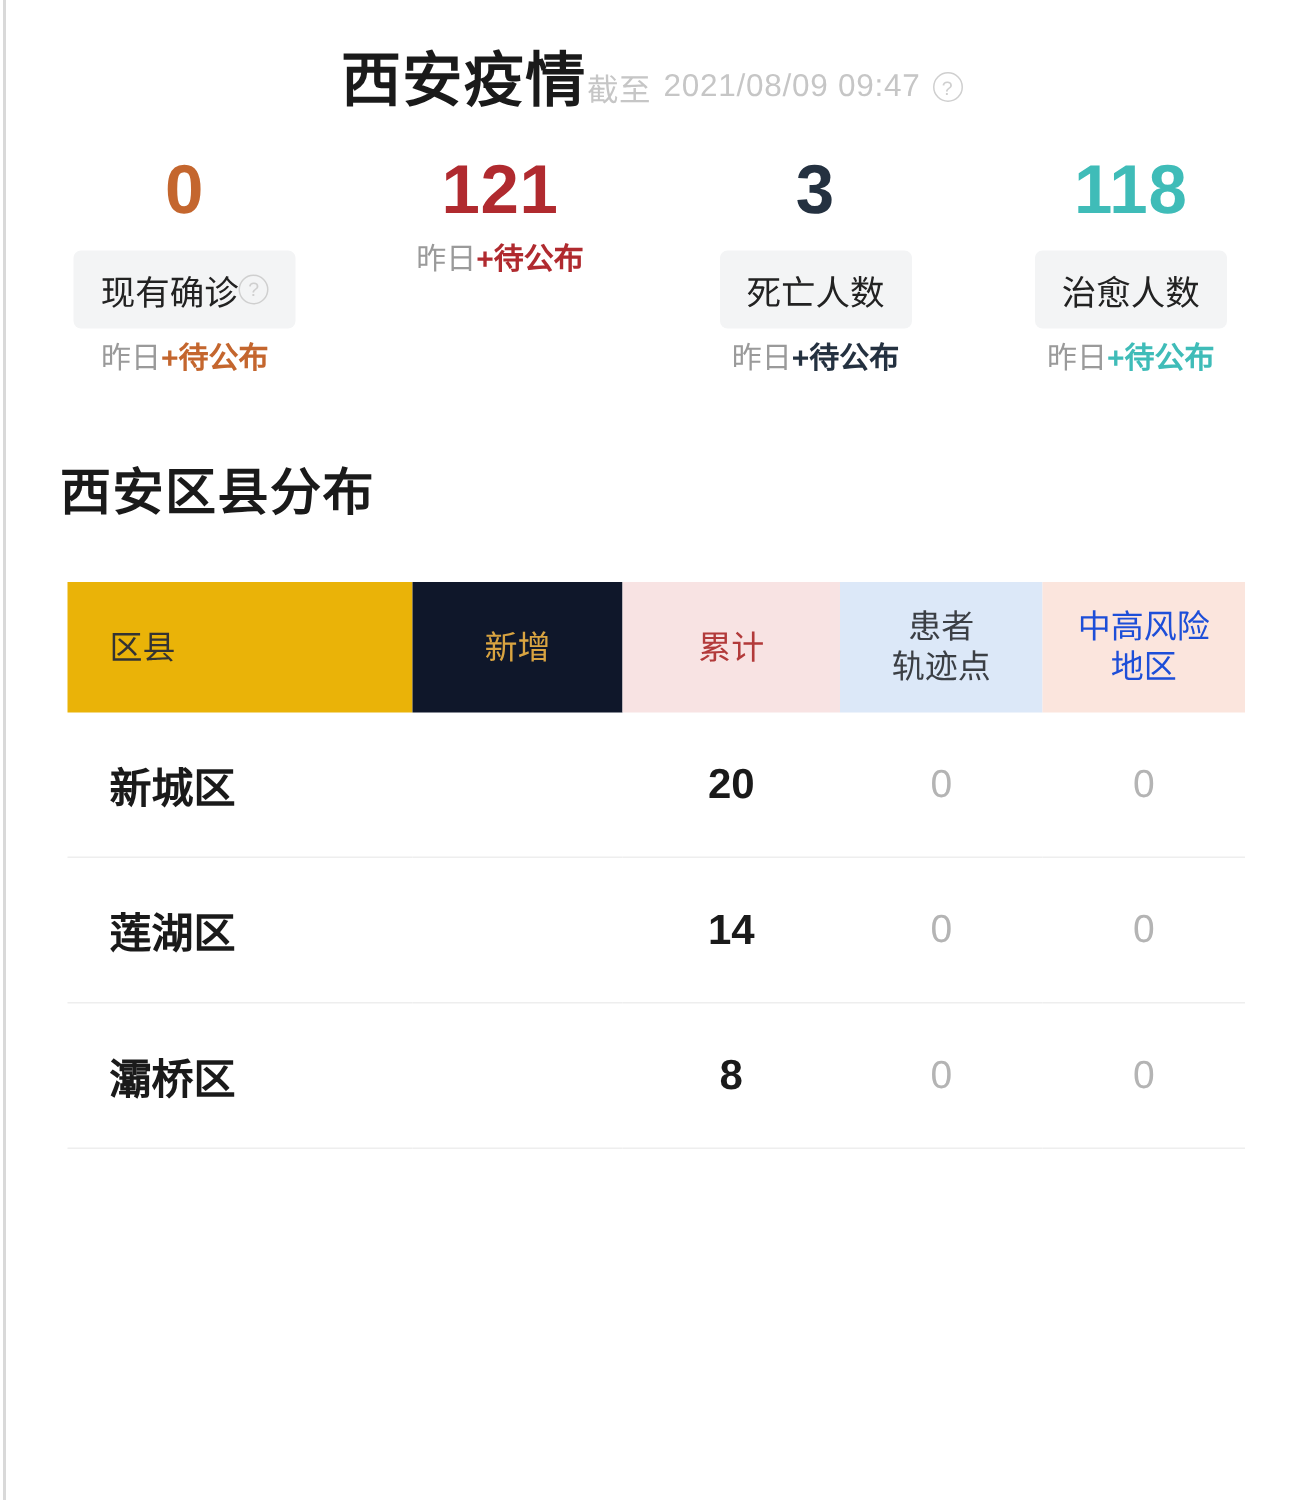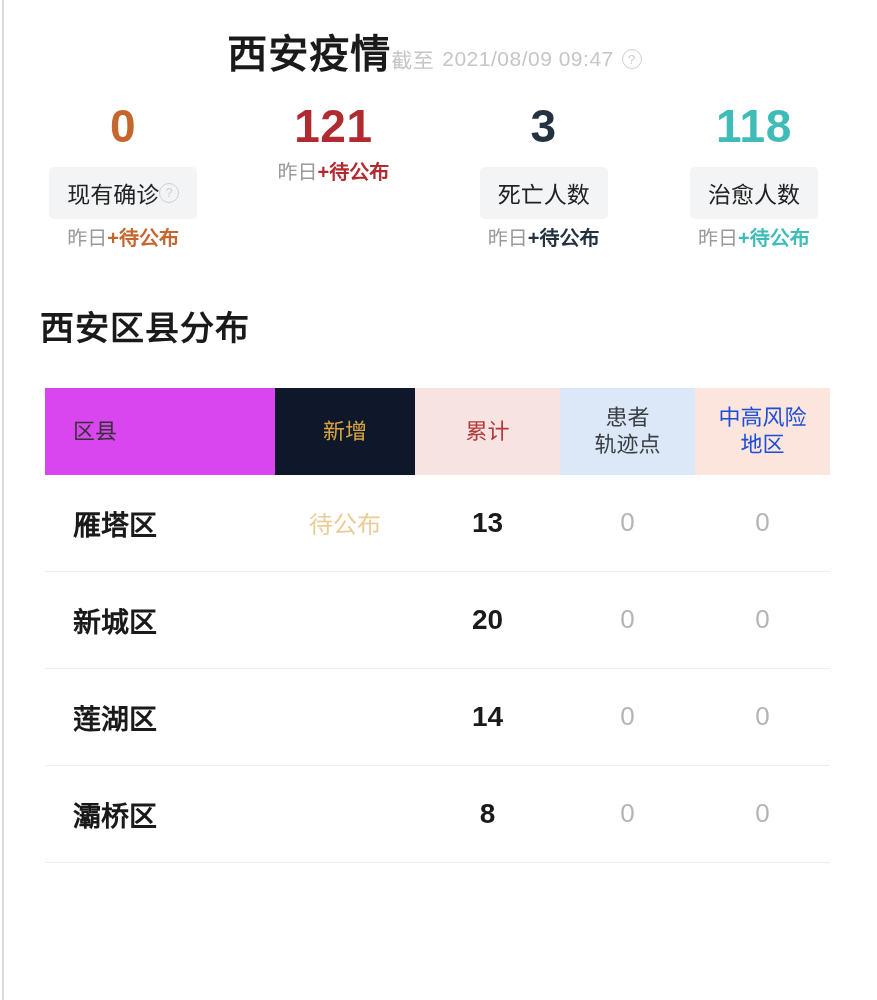--- a/index.html
+++ b/index.html
@@ -138,21 +138,21 @@
   thead th {
     font-weight: normal;
     font-size: 22px;
     padding: 16px 0;
     height: 80px;
     vertical-align: middle;
     line-height: 1.25;
     box-sizing: border-box;
   }
   th.h-region {
-    background: #d946ef;
+    background: #eab308;
     color: #333333;
     text-align: left;
     padding-left: 28px;
   }
   th.h-new   { background: #0f172a; color: #d9a441; text-align: center; }
   th.h-total { background: #f8e3e3; color: #b23a3a; text-align: center; }
   th.h-track { background: #dce8f8; color: #3b3f45; text-align: center; }
   th.h-risk  { background: #fbe5dd; color: #1d4ed8; text-align: center; }
 
   tbody td {
@@ -264,27 +264,20 @@
             <div>轨迹点</div>
           </th>
           <th class="h-risk">
             <div>中高风险</div>
             <div>地区</div>
           </th>
         </tr>
       </thead>
       <tbody>
         <tr>
-          <td class="cell-region">雁塔区</td>
-          <td class="cell-new">待公布</td>
-          <td class="cell-total">13</td>
-          <td class="cell-track">0</td>
-          <td class="cell-risk">0</td>
-        </tr>
-        <tr>
           <td class="cell-region">新城区</td>
           <td class="cell-new"></td>
           <td class="cell-total">20</td>
           <td class="cell-track">0</td>
           <td class="cell-risk">0</td>
         </tr>
         <tr>
           <td class="cell-region">莲湖区</td>
           <td class="cell-new"></td>
           <td class="cell-total">14</td>

